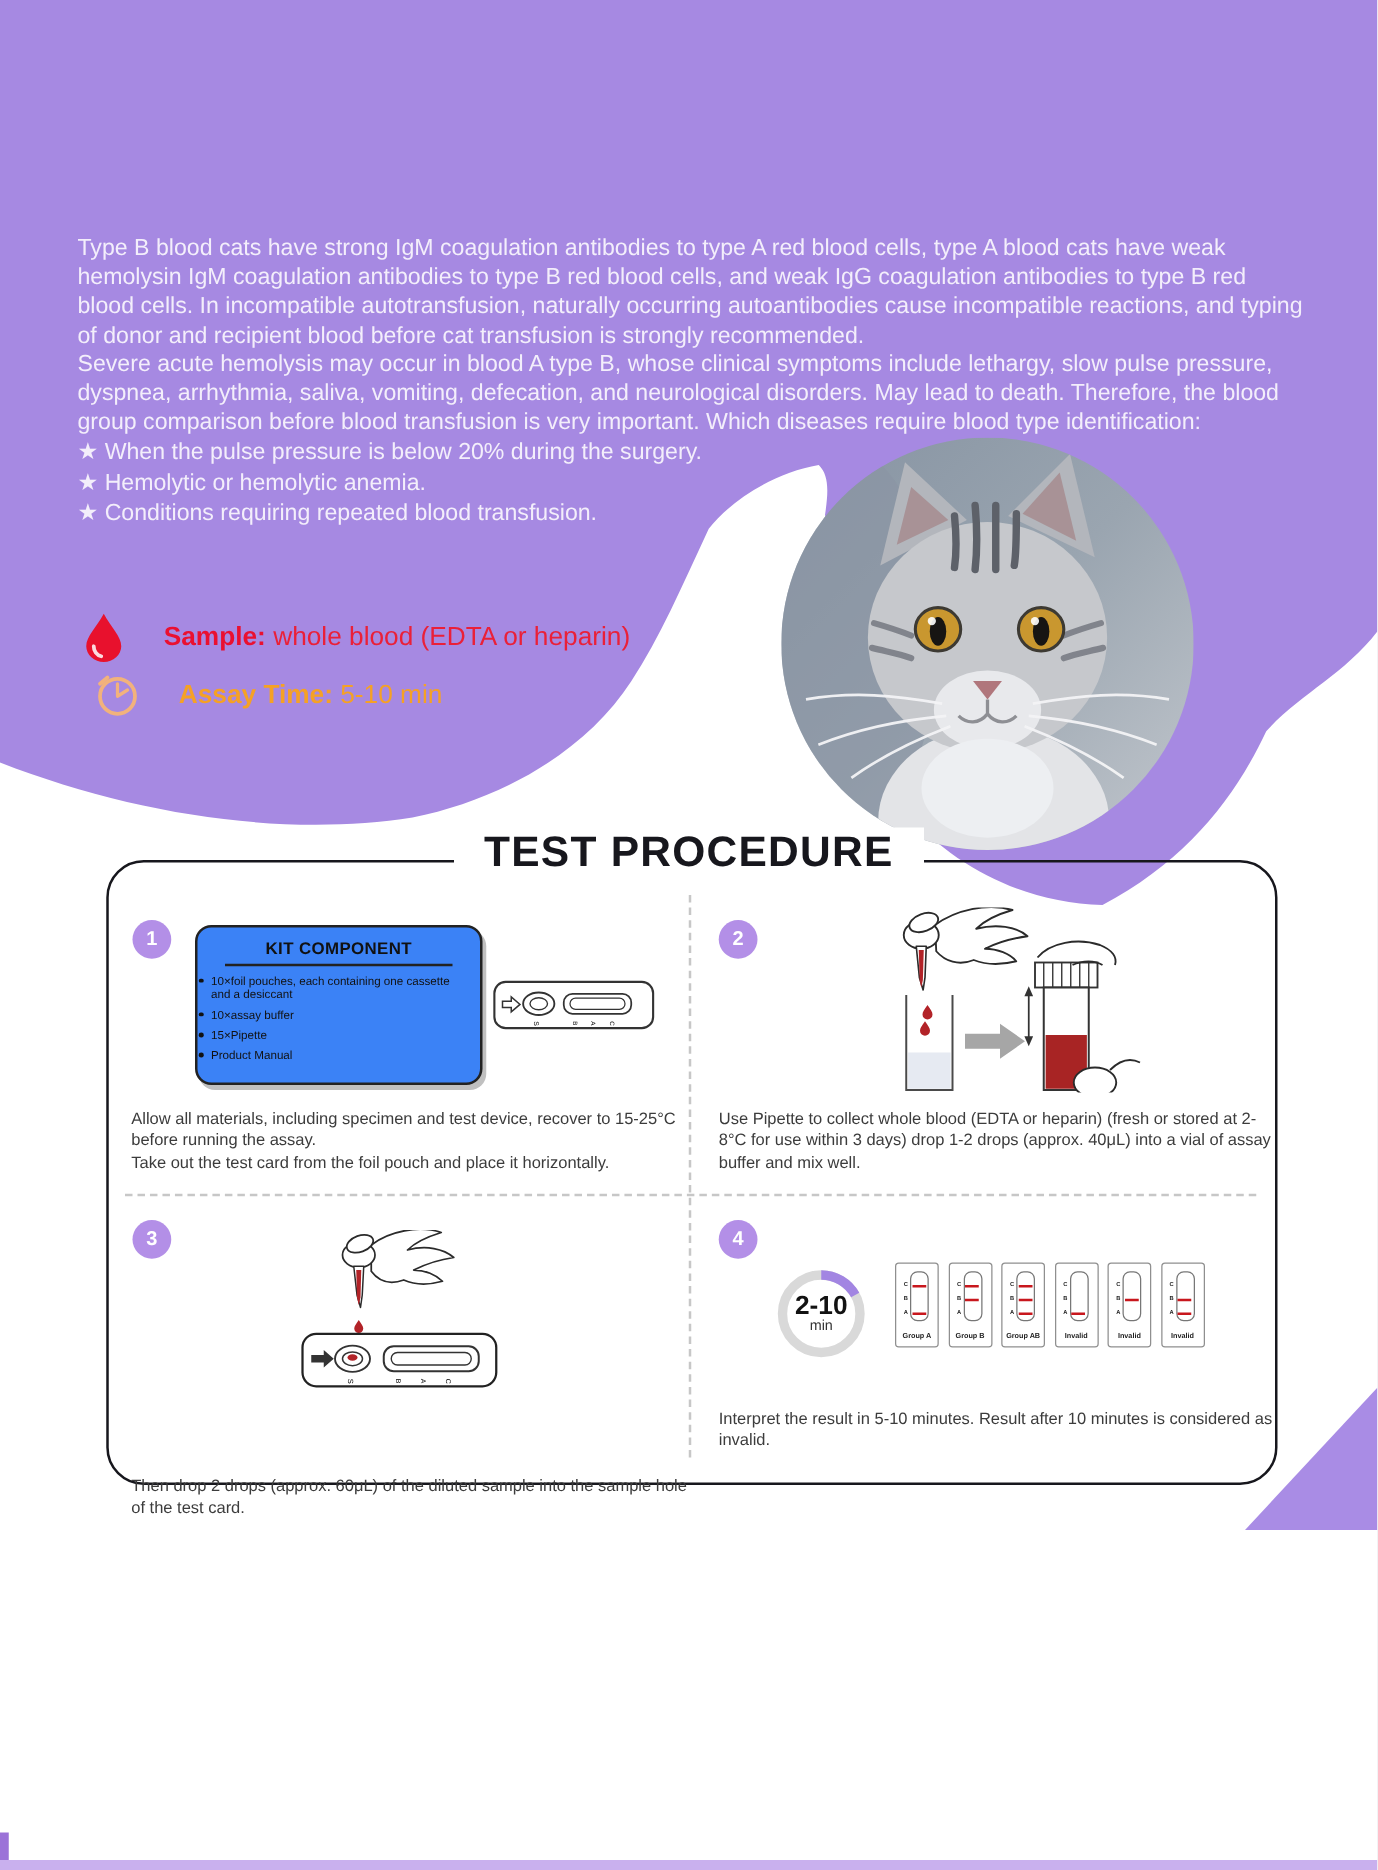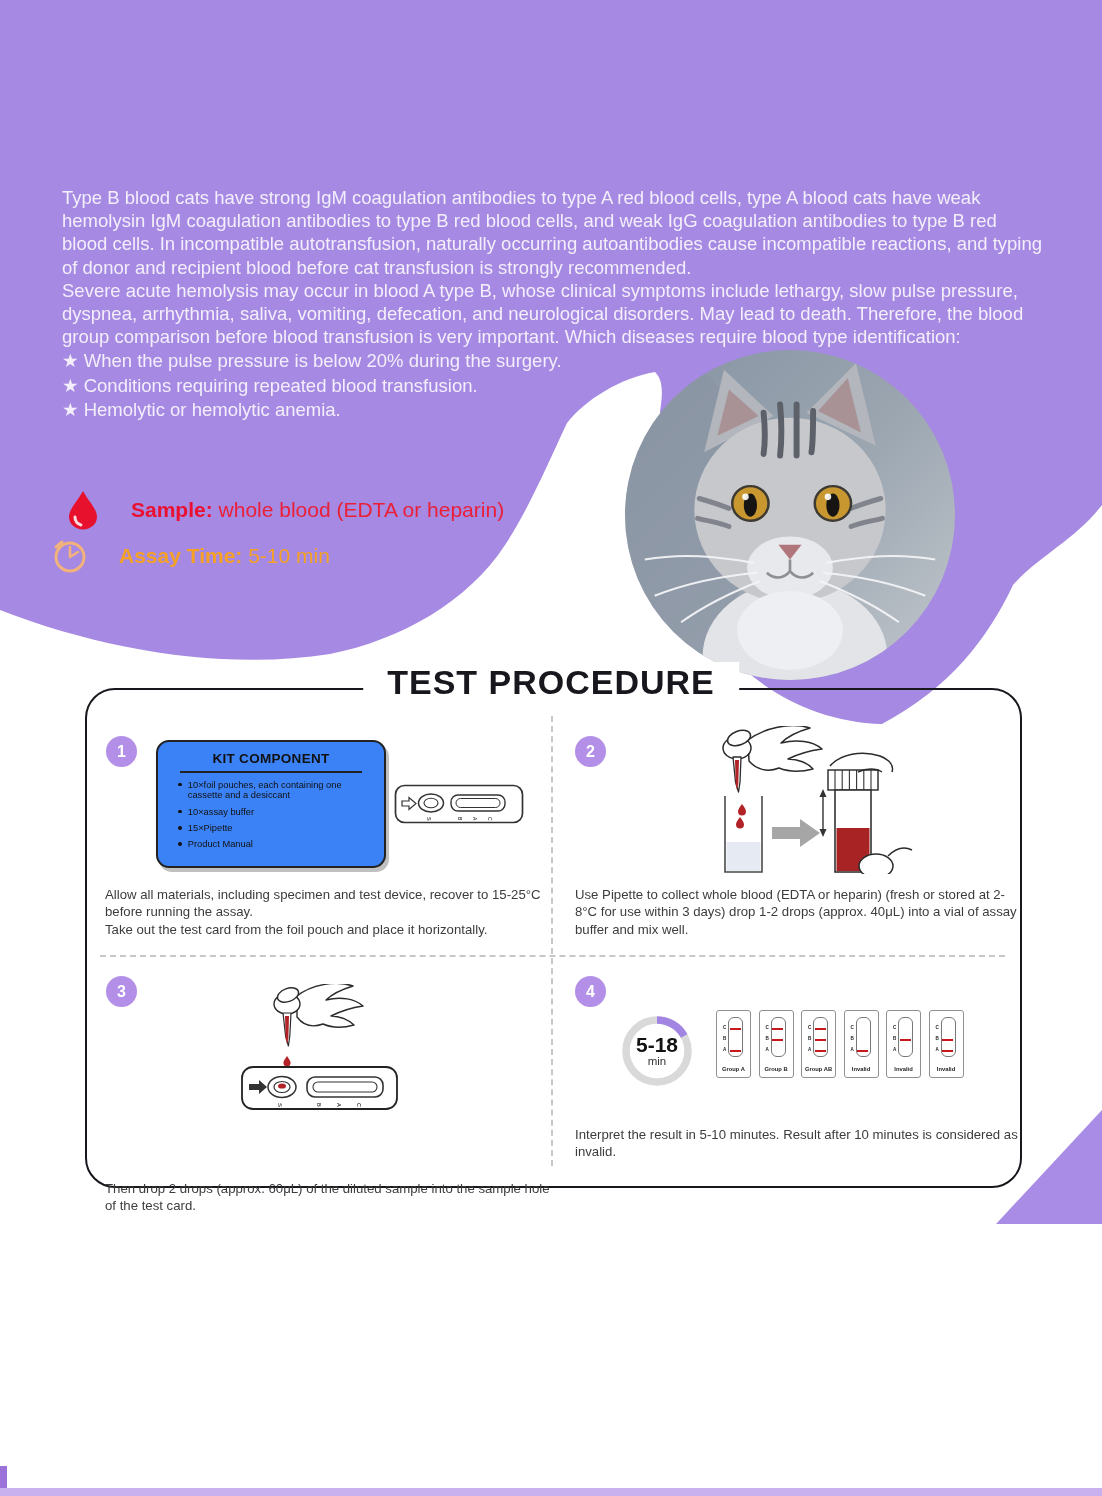--- a/index.html
+++ b/index.html
@@ -8,41 +8,41 @@
   .bg{position:absolute;inset:0;z-index:0;}
   .abs{position:absolute;}
   
   .title{left:56px;top:76px;font-size:60px;font-weight:bold;color:#ffffff;z-index:3;
          letter-spacing:-0.5px;text-shadow:3px 4px 3px rgba(101,58,164,0.55);}
   .intro{left:62px;top:186px;width:985px;font-size:18.5px;line-height:23.2px;color:#f3eefb;z-index:3;}
   .intro p{margin:0;}
   .bullet-line{margin-top:1px;}
   .info-row{display:flex;align-items:center;gap:31px;z-index:3;}
   .row-sample{left:66px;top:490px;}
-  .row-assay{left:52px;top:538px;}
+  .row-assay{left:76px;top:538px;}
   .info-text{font-size:21px;}
   .red-b{color:#ea1030;font-weight:bold;}
   .red-r{color:#ea2038;}
   .org-b{color:#f5a125;font-weight:bold;}
   .org-r{color:#f5a125;}
   .cat-circle{left:625px;top:350px;width:330px;height:330px;border-radius:50%;overflow:hidden;z-index:1;}
   
   .proc-heading{left:551px;top:662px;transform:translateX(-50%);font-size:34px;font-weight:bold;
         letter-spacing:1px;color:#17171d;background:#ffffff;padding:1px 24px;z-index:4;white-space:nowrap;}
   .proc-box{left:85px;top:688px;width:933px;height:496px;border:2.5px solid #17171d;border-radius:30px;z-index:2;}
   .vdash{left:551px;top:716px;height:450px;width:0;border-left:2px dashed #c7c7c7;z-index:2;}
   .hdash{left:100px;top:955px;width:905px;height:0;border-top:2px dashed #c7c7c7;z-index:2;}
   .stepnum{width:31px;height:31px;border-radius:50%;background:#b38fe7;color:#fff;font-size:16px;
         font-weight:bold;text-align:center;line-height:31px;z-index:3;}
   .sn1{left:106px;top:736px;} .sn2{left:575px;top:736px;} .sn3{left:106px;top:976px;} .sn4{left:575px;top:976px;}
   .kit-card{left:156px;top:740px;width:226px;height:124px;border:2.2px solid #222;border-radius:13px;
         background:#3b82f6;box-shadow:3px 4px 0 rgba(30,30,30,0.28);z-index:3;}
   .kit-title{text-align:center;font-size:13.5px;font-weight:bold;margin-top:9px;letter-spacing:0.3px;color:#111;}
   .kit-rule{width:182px;height:1.6px;background:#222;margin:5px auto 7px auto;}
-  .kit-list{margin:0;padding:0 8px 0 20px;list-style:none;}
+  .kit-list{margin:0;padding:0 8px 0 1px;list-style:none;}
   .kit-item{display:flex;gap:6px;font-size:9.3px;line-height:10.8px;margin-bottom:5.5px;color:#111;}
   .kit-dot{width:3.8px;height:3.8px;background:#111;border-radius:50%;margin-top:3px;flex:none;}
   .illus{z-index:3;}
   .il-cassette1{left:394px;top:784px;}
   .il-step2{left:690px;top:726px;}
   .il-step3{left:235px;top:984px;}
   .cap{font-size:13.2px;line-height:17.4px;color:#3c3c3c;white-space:pre-line;width:450px;z-index:3;}
   .cap1{left:105px;top:886px;} .cap2{left:575px;top:886px;width:445px;}
   .cap3{left:105px;top:1180px;} .cap4{left:575px;top:1126px;width:445px;}
   .timer{left:618px;top:1012px;width:78px;height:78px;z-index:3;}
@@ -135,23 +135,23 @@
 
 
   <div class="abs intro">
     <p>Type B blood cats have strong IgM coagulation antibodies to type A red blood cells, type A blood cats have weak hemolysin IgM coagulation antibodies to type B red blood cells, and weak IgG coagulation antibodies to type B red blood cells. In incompatible autotransfusion, naturally occurring autoantibodies cause incompatible reactions, and typing of donor and recipient blood before cat transfusion is strongly recommended.</p>
     <p>Severe acute hemolysis may occur in blood A type B, whose clinical symptoms include lethargy, slow pulse pressure, dyspnea, arrhythmia, saliva, vomiting, defecation, and neurological disorders. May lead to death. Therefore, the blood group comparison before blood transfusion is very important. Which diseases require blood type identification:</p>
     <div class="bullets">
 
 
         <div class="bullet-line">★ When the pulse pressure is below 20% during the surgery.</div>
 
+        <div class="bullet-line">★ Hemolytic or hemolytic anemia.</div>
+
         <div class="bullet-line">★ Conditions requiring repeated blood transfusion.</div>
-
-        <div class="bullet-line">★ Hemolytic or hemolytic anemia.</div>
       </div>
   </div>
 
   <div class="abs info-row row-sample">
     <svg width="34" height="40" viewBox="0 0 34 40">
       <path d="M17,1 C11,12 3,19 3,27 a14,12.5 0 0 0 28,0 C31,19 23,12 17,1 Z" fill="#e8112d"></path>
       <path d="M9,27 a8,8 0 0 0 6,8" stroke="#ffffff" stroke-width="3" fill="none" stroke-linecap="round" opacity="0.85"></path>
     </svg>
     <div class="info-text"><span class="red-b">Sample:</span><span class="red-r"> whole blood (EDTA or heparin)</span></div>
   </div>
@@ -264,21 +264,21 @@
     <text x="104" y="121" font-size="5.5" transform="rotate(90 104 119)">A</text>
     <text x="124" y="121" font-size="5.5" transform="rotate(90 124 119)">C</text>
   </svg>
 
   <div class="abs timer">
     <svg width="78" height="78" viewBox="0 0 78 78">
       <circle cx="39" cy="39" r="31" fill="#ffffff" stroke="#d9d9d9" stroke-width="7.5"></circle>
       <circle cx="39" cy="39" r="31" fill="none" stroke="#a285e2" stroke-width="7.5" stroke-dasharray="33 162" transform="rotate(-90 39 39)"></circle>
     </svg>
     <div class="timer-text">
-      <div class="timer-val">5-18</div>
+      <div class="timer-val">2-10</div>
       <div class="timer-unit">min</div>
     </div>
   </div>
 
   <div class="abs results">
 
       <div class="rcard">
         <div class="rwin">
           <span class="rl rlC">C</span>
           <span class="rl rlB">B</span>

